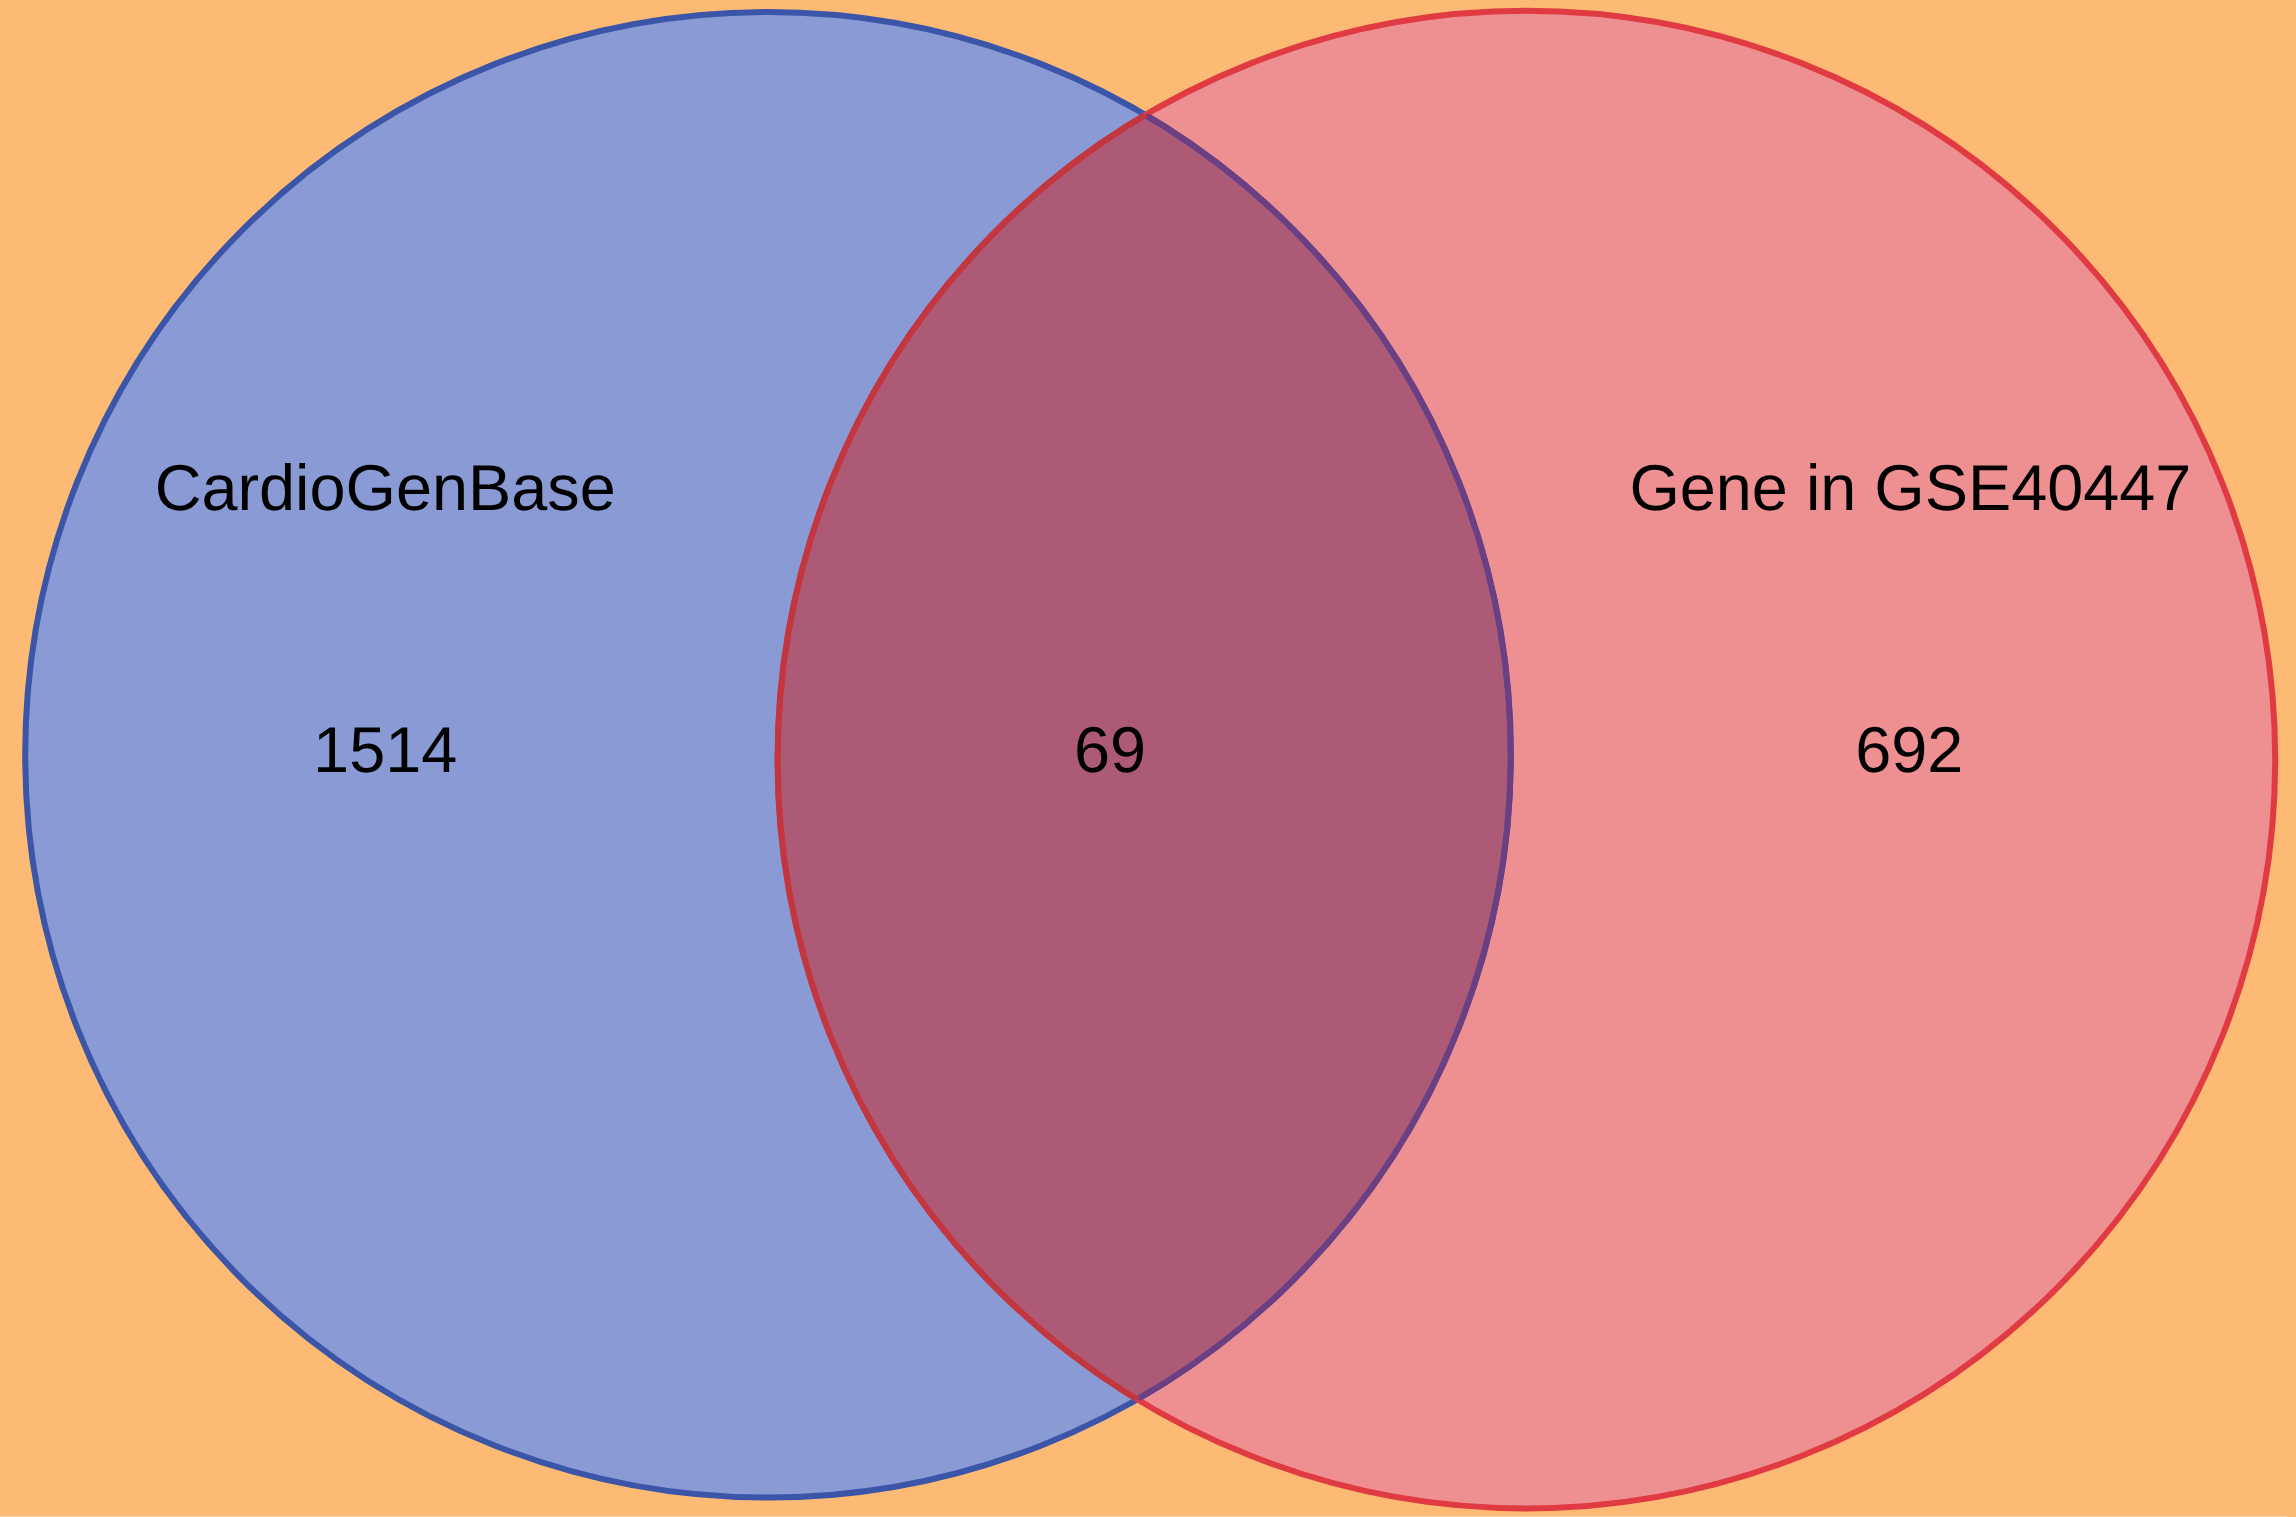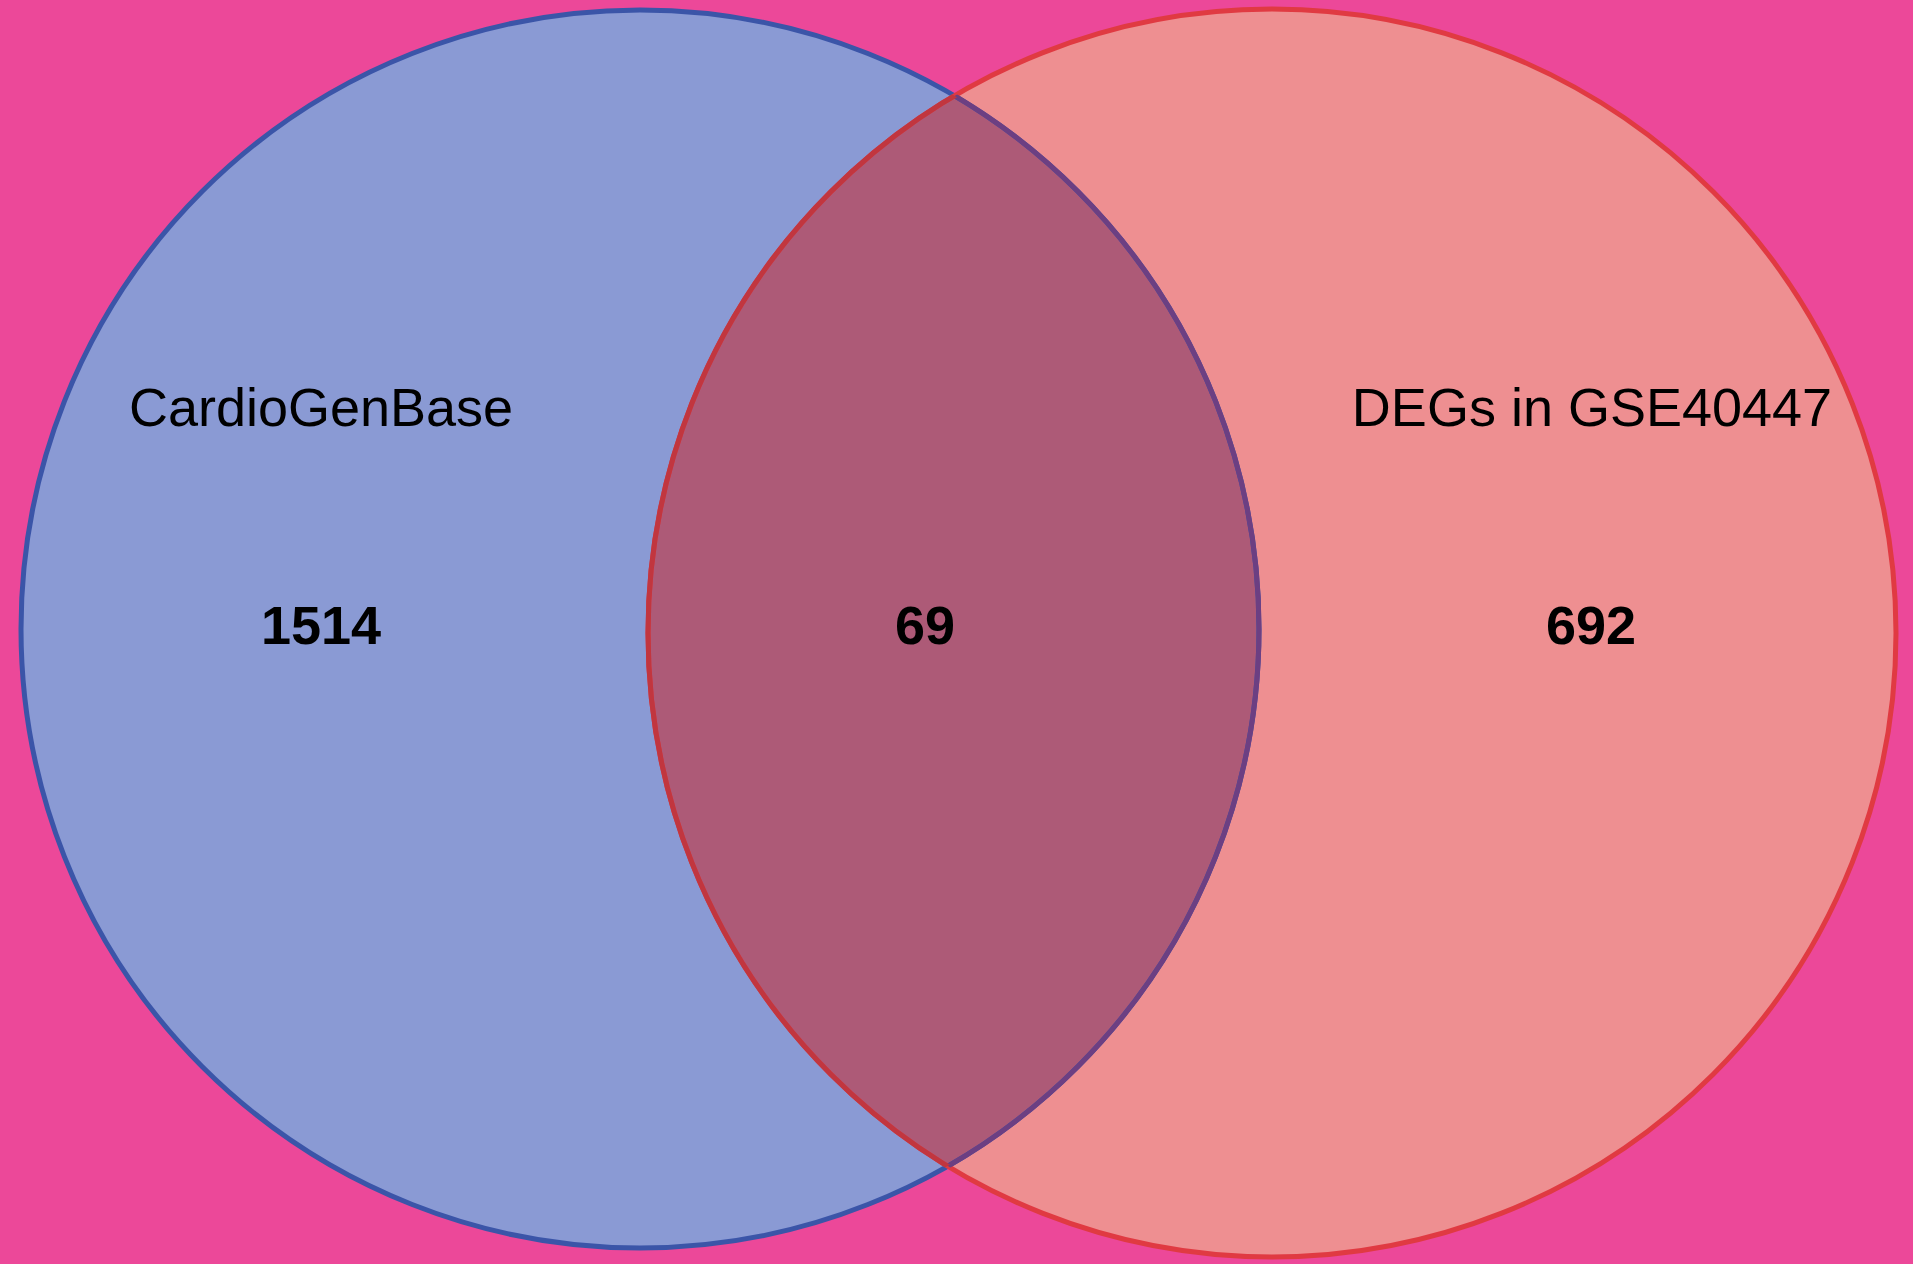--- a/index.html
+++ b/index.html
@@ -39,38 +39,38 @@
     line-height: 1;
     text-align: center;
     transform: translate(-50%, -50%);
     pointer-events: none;
   }
   .venn-count {
     position: absolute;
     color: #000000;
     font-family: "Liberation Sans", sans-serif;
     font-size: 54px;
-    font-weight: 700;
+    font-weight: 400;
     white-space: nowrap;
     line-height: 1;
     text-align: left;
     transform: translate(-50%, -50%);
     pointer-events: none;
   }
   #label-left   { left: 321px;  top: 407px; }
   #label-center { left: 955px;  top: 407px; }
   #label-right  { left: 1592px; top: 407px; }
   #count-left   { left: 321px;  top: 625px; }
   #count-center { left: 925px;  top: 625px; }
   #count-right  { left: 1591px; top: 625px; }
 </style>
 </head>
 <body>
 
-<div id="venn-root" style="background: #ec4899;">
+<div id="venn-root" style="background: #fdba74;">
 
   <svg id="venn-svg" viewBox="0 0 1913 1264" xmlns="http://www.w3.org/2000/svg">
     <defs>
       <clipPath id="clip-left">
         <circle id="clipcirc-left" cx="640" cy="629" r="619"></circle>
       </clipPath>
       <clipPath id="clip-right">
         <circle id="clipcirc-right" cx="1272" cy="633" r="624"></circle>
       </clipPath>
     </defs>
@@ -92,21 +92,21 @@
     </g>
 
     <g clip-path="url(#clip-left)">
       <circle cx="1272" cy="633" r="624" fill="none" stroke="#c1363f" stroke-width="5" id="oar"></circle>
     </g>
   </svg>
 
   <div class="venn-label" id="label-left" style="color: rgb(0, 0, 0);">CardioGenBase</div>
 
 
-  <div class="venn-label" id="label-right" style="color: rgb(0, 0, 0);">DEGs in GSE40447</div>
+  <div class="venn-label" id="label-right" style="color: rgb(0, 0, 0);">Gene in GSE40447</div>
 
   <div class="venn-count" id="count-left" style="color: rgb(0, 0, 0);">1514</div>
 
   <div class="venn-count" id="count-center" style="color: rgb(0, 0, 0);">69</div>
 
   <div class="venn-count" id="count-right" style="color: rgb(0, 0, 0);">692</div>
 
 </div>
 
 </body></html>

